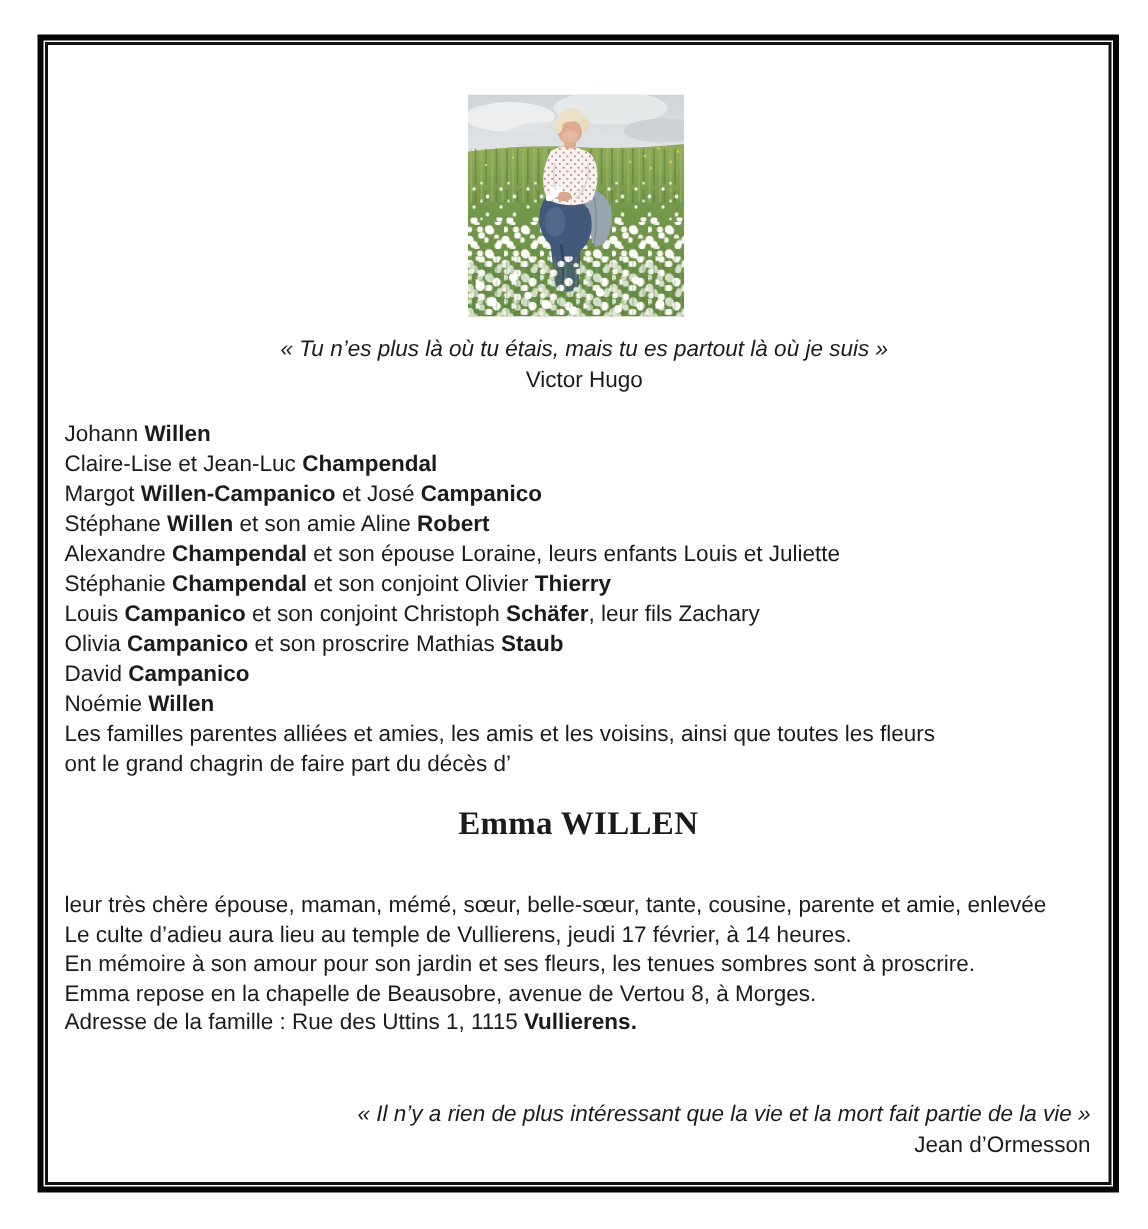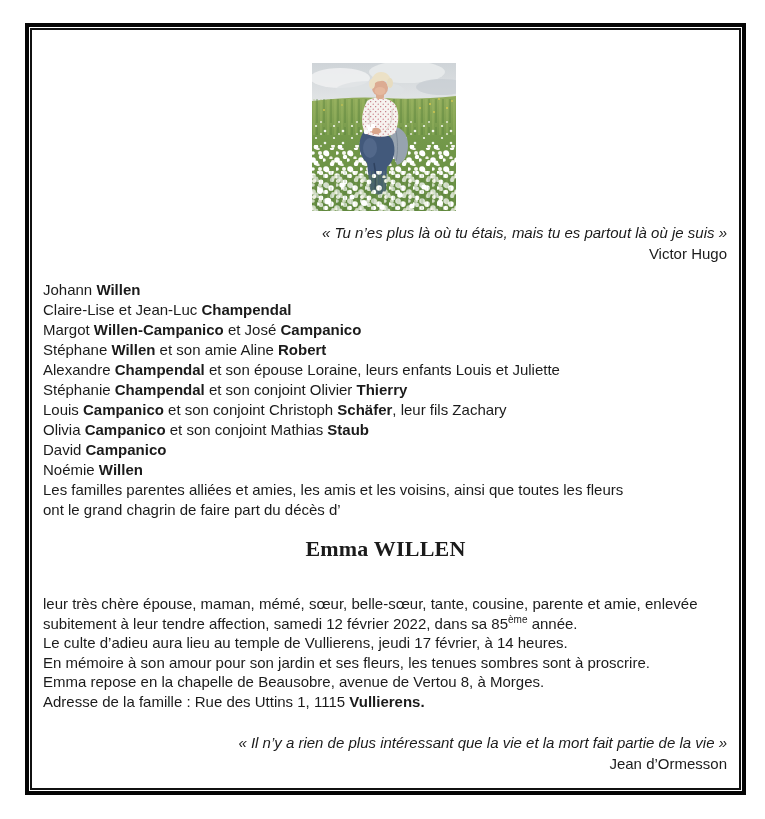--- a/index.html
+++ b/index.html
@@ -30,21 +30,21 @@
     position: absolute; left: 280px; top: 33px;
     width: 144px; height: 148px;
   }
   .photo svg { display: block; width: 100%; height: 100%; }
   .quote {
     position: absolute; left: 20px; right: 12px;
     text-align: right;
     font-size: 15px; line-height: 21px;
   }
   .quote .q { font-style: italic; }
-  #quote-top { top: 192px; }
+  #quote-top { top: 192px; text-align: center; }
   #quote-bottom { top: 702px; }
   .textblock {
     position: absolute; left: 11px; right: 11px;
     font-size: 15px;
   }
   #family-list { top: 250px; line-height: 20px; }
   #body-text  { top: 564px; line-height: 19.5px; }
   .b { font-weight: bold; text-align: center; }
   sup { font-size: 10px; line-height: 0; vertical-align: super; }
   .deceased {
@@ -176,32 +176,31 @@
     </div>
 
     <div class="textblock" id="family-list">
         <div class="line"><span>Johann </span><span class="b">Willen</span></div>
         <div class="line"><span>Claire-Lise et Jean-Luc </span><span class="b">Champendal</span></div>
         <div class="line"><span>Margot </span><span class="b">Willen-Campanico</span><span> et José </span><span class="b">Campanico</span></div>
         <div class="line"><span>Stéphane </span><span class="b">Willen</span><span> et son amie Aline </span><span class="b">Robert</span></div>
         <div class="line"><span>Alexandre </span><span class="b">Champendal</span><span> et son épouse Loraine, leurs enfants Louis et Juliette</span></div>
         <div class="line"><span>Stéphanie </span><span class="b">Champendal</span><span> et son conjoint Olivier </span><span class="b">Thierry</span></div>
         <div class="line"><span>Louis </span><span class="b">Campanico</span><span> et son conjoint Christoph </span><span class="b">Schäfer</span><span>, leur fils Zachary</span></div>
-        <div class="line"><span>Olivia </span><span class="b">Campanico</span><span> et son conjoint Mathias </span><span class="b">Staub</span></div>
+        <div class="line"><span>Olivia </span><span class="b">Campanico</span><span> et son proscrire Mathias </span><span class="b">Staub</span></div>
         <div class="line"><span>David </span><span class="b">Campanico</span></div>
         <div class="line"><span>Noémie </span><span class="b">Willen</span></div>
         <div class="line"><span>Les familles parentes alliées et amies, les amis et les voisins, ainsi que toutes les fleurs</span></div>
         <div class="line"><span>ont le grand chagrin de faire part du décès d’</span></div>
       </div>
 
     <div class="deceased">Emma WILLEN</div>
 
     <div class="textblock" id="body-text">
         <div class="line"><span>leur très chère épouse, maman, mémé, sœur, belle-sœur, tante, cousine, parente et amie, enlevée</span></div>
-        <div class="line"><span>subitement à leur tendre affection, samedi 12 février 2022, dans sa 85</span><sup>ème</sup><span> année.</span></div>
         <div class="line"><span>Le culte d’adieu aura lieu au temple de Vullierens, jeudi 17 février, à 14 heures.</span></div>
         <div class="line"><span>En mémoire à son amour pour son jardin et ses fleurs, les tenues sombres sont à proscrire.</span></div>
         <div class="line"><span>Emma repose en la chapelle de Beausobre, avenue de Vertou 8, à Morges.</span></div>
         <div class="line"><span>Adresse de la famille : Rue des Uttins 1, 1115 </span><span class="b">Vullierens.</span></div>
       </div>
 
     <div class="quote" id="quote-bottom">
       <div class="q">« Il n’y a rien de plus intéressant que la vie et la mort fait partie de la vie »</div>
       <div>Jean d’Ormesson</div>
     </div>

